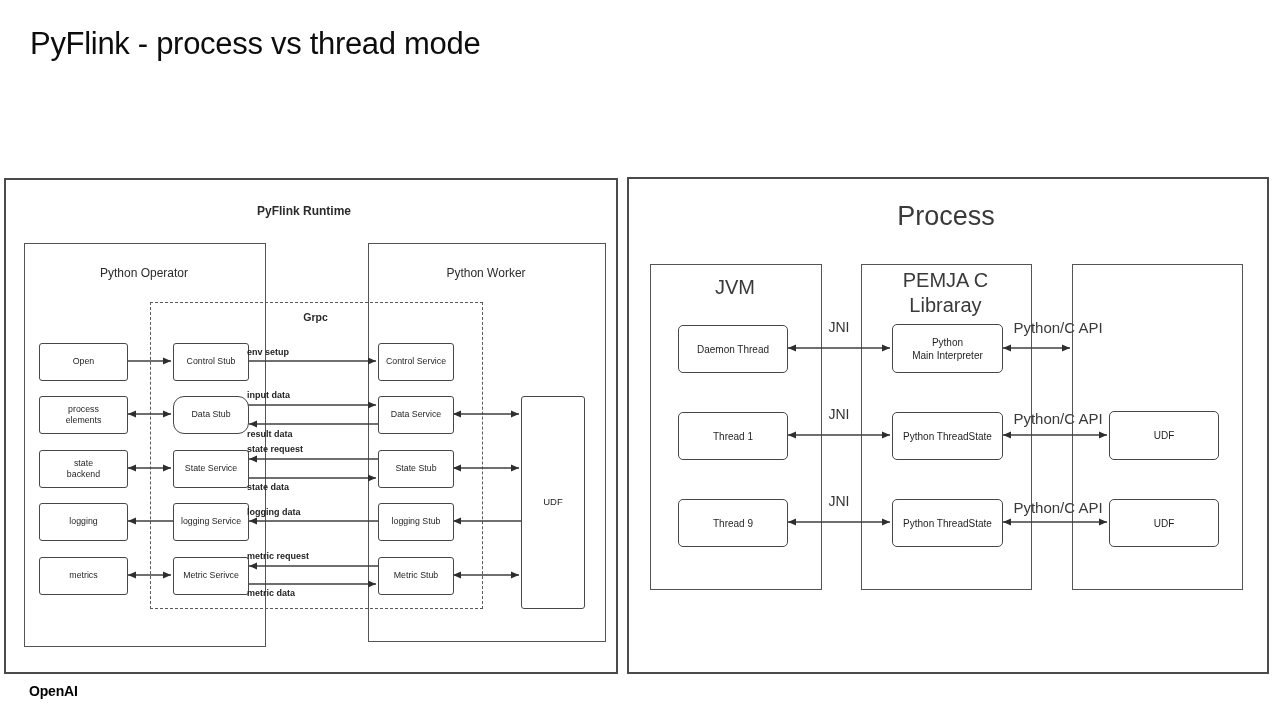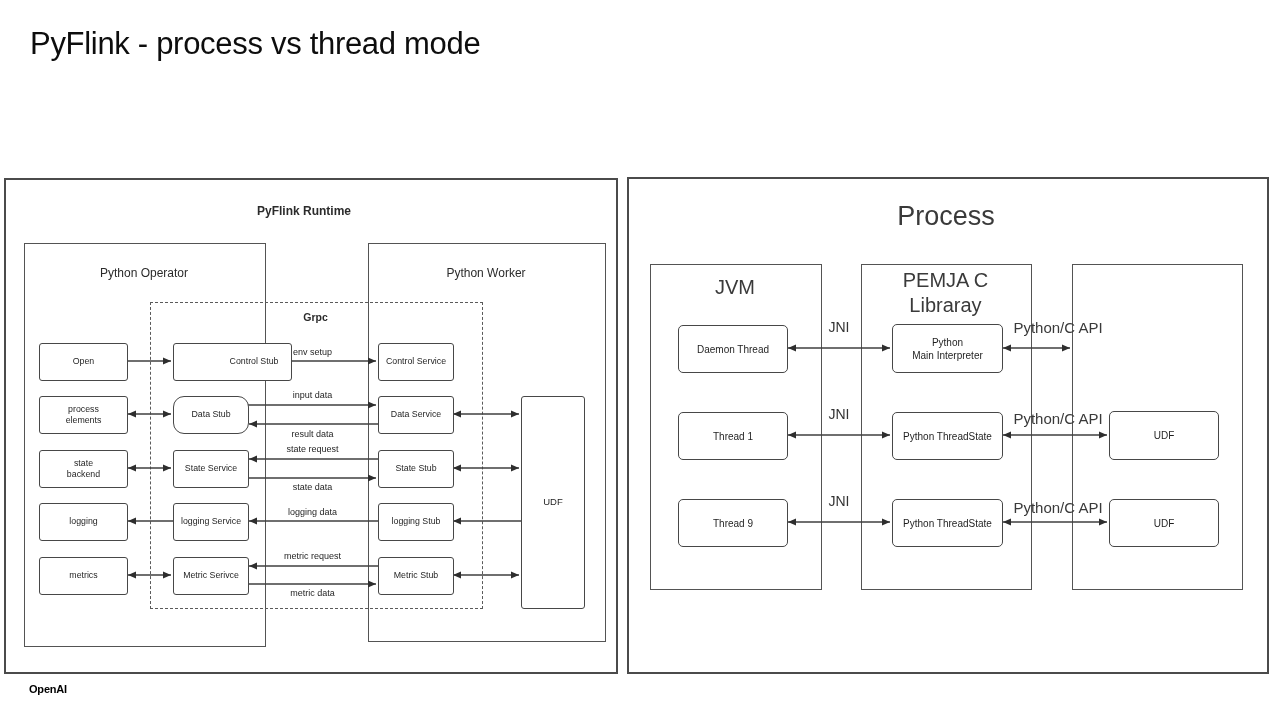--- a/index.html
+++ b/index.html
@@ -15,22 +15,22 @@
   .grpc-lbl{font-size:10.5px;font-weight:700;}
   .process-lbl{font-size:27px;color:#3a3a3a;}
   .col-lbl{font-size:20px;color:#3a3a3a;}
   .pemja-lbl{font-size:20px;color:#3a3a3a;white-space:pre-line;line-height:1.25;}
   .jni-lbl{font-size:14px;color:#333;}
   .api-lbl{font-size:15px;color:#3a3a3a;}
   .sbox{position:absolute;border:1.3px solid #474747;border-radius:3px;background:#fff;
         display:flex;align-items:center;justify-content:center;text-align:center;
         font-size:8.8px;line-height:1.3;white-space:pre-line;color:#1f1f1f;}
   .rbox{border-radius:5px;font-size:10px;border-width:1.5px;}
-  .edge{position:absolute;font-size:9px;color:#1f1f1f;text-align:center;}
-  .footer-logo{position:absolute;left:29px;top:683px;font-size:11px;font-weight:700;color:#000;letter-spacing:-0.2px;}
+  .edge{position:absolute;font-size:9px;color:#1f1f1f;font-weight:bold;}
+  .footer-logo{position:absolute;left:29px;top:683px;font-size:14px;font-weight:700;color:#000;letter-spacing:-0.2px;}
   svg.arrows{position:absolute;left:0;top:0;pointer-events:none;}
 </style>
 </head>
 <body>
 
 <div class="page">
 
   <div class="slide-title">PyFlink - process vs thread mode</div>
 
   <div class="panel" style="left:4px;top:178px;width:610px;height:492px;"></div>
@@ -102,21 +102,21 @@
   </svg>
 
   <div class="sbox" style="left:39px;top:343px;width:87px;height:36px;">Open</div>
   <div class="sbox" style="left:39px;top:396px;width:87px;height:36px;">process
 elements</div>
   <div class="sbox" style="left:39px;top:450px;width:87px;height:36px;">state
 backend</div>
   <div class="sbox" style="left:39px;top:503px;width:87px;height:36px;">logging</div>
   <div class="sbox" style="left:39px;top:557px;width:87px;height:36px;">metrics</div>
 
-  <div class="sbox" style="left:173px;top:343px;width:74px;height:36px;padding-left:43px;">Control Stub</div>
+  <div class="sbox" style="left:173px;top:343px;width:74px;height:36px;">Control Stub</div>
   <div class="sbox" style="left:173px;top:396px;width:74px;height:36px;border-radius:11px;">Data Stub</div>
   <div class="sbox" style="left:173px;top:450px;width:74px;height:36px;">State Service</div>
   <div class="sbox" style="left:173px;top:503px;width:74px;height:36px;">logging Service</div>
   <div class="sbox" style="left:173px;top:557px;width:74px;height:36px;">Metric Serivce</div>
 
   <div class="sbox" style="left:378px;top:343px;width:74px;height:36px;">Control Service</div>
   <div class="sbox" style="left:378px;top:396px;width:74px;height:36px;">Data Service</div>
   <div class="sbox" style="left:378px;top:450px;width:74px;height:36px;">State Stub</div>
   <div class="sbox" style="left:378px;top:503px;width:74px;height:36px;">logging Stub</div>
   <div class="sbox" style="left:378px;top:557px;width:74px;height:36px;">Metric Stub</div>

